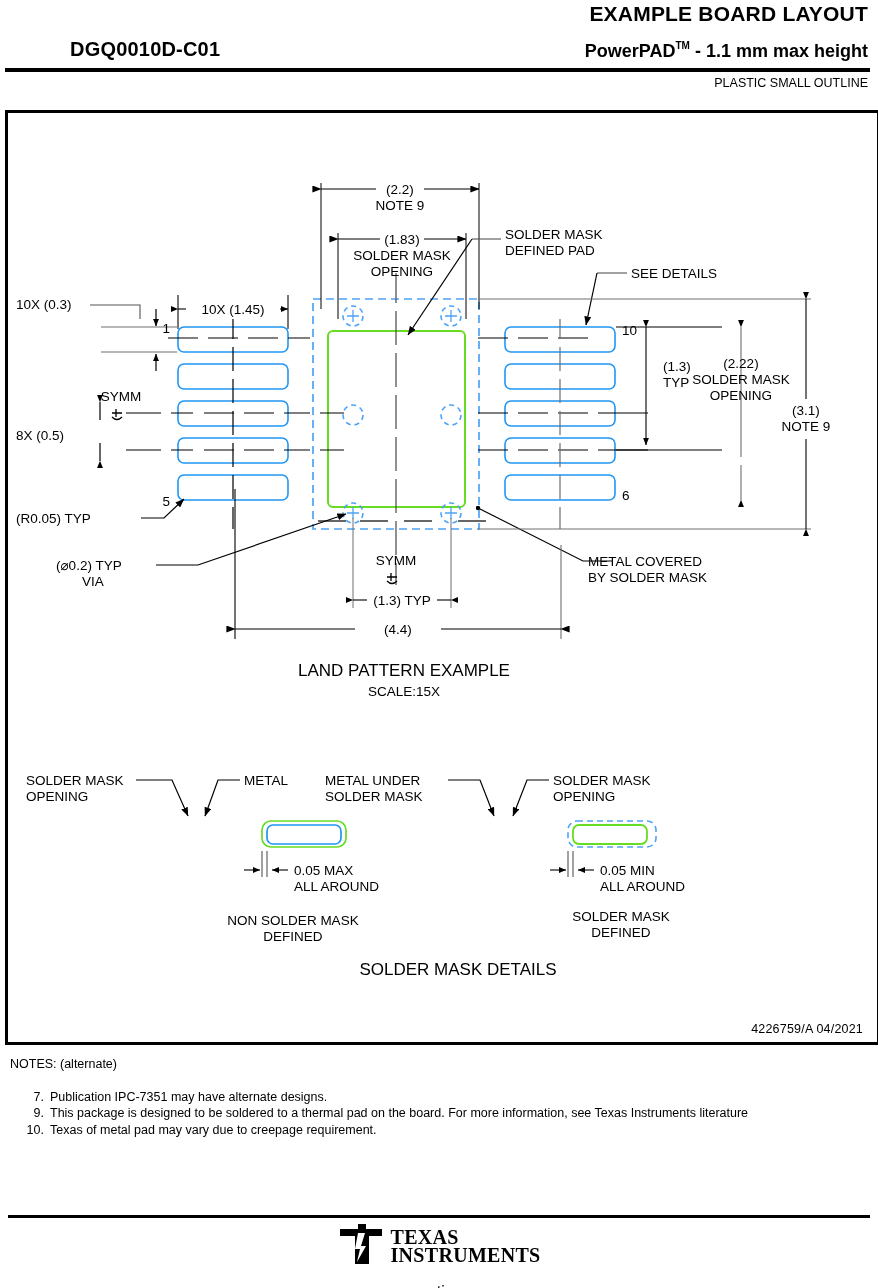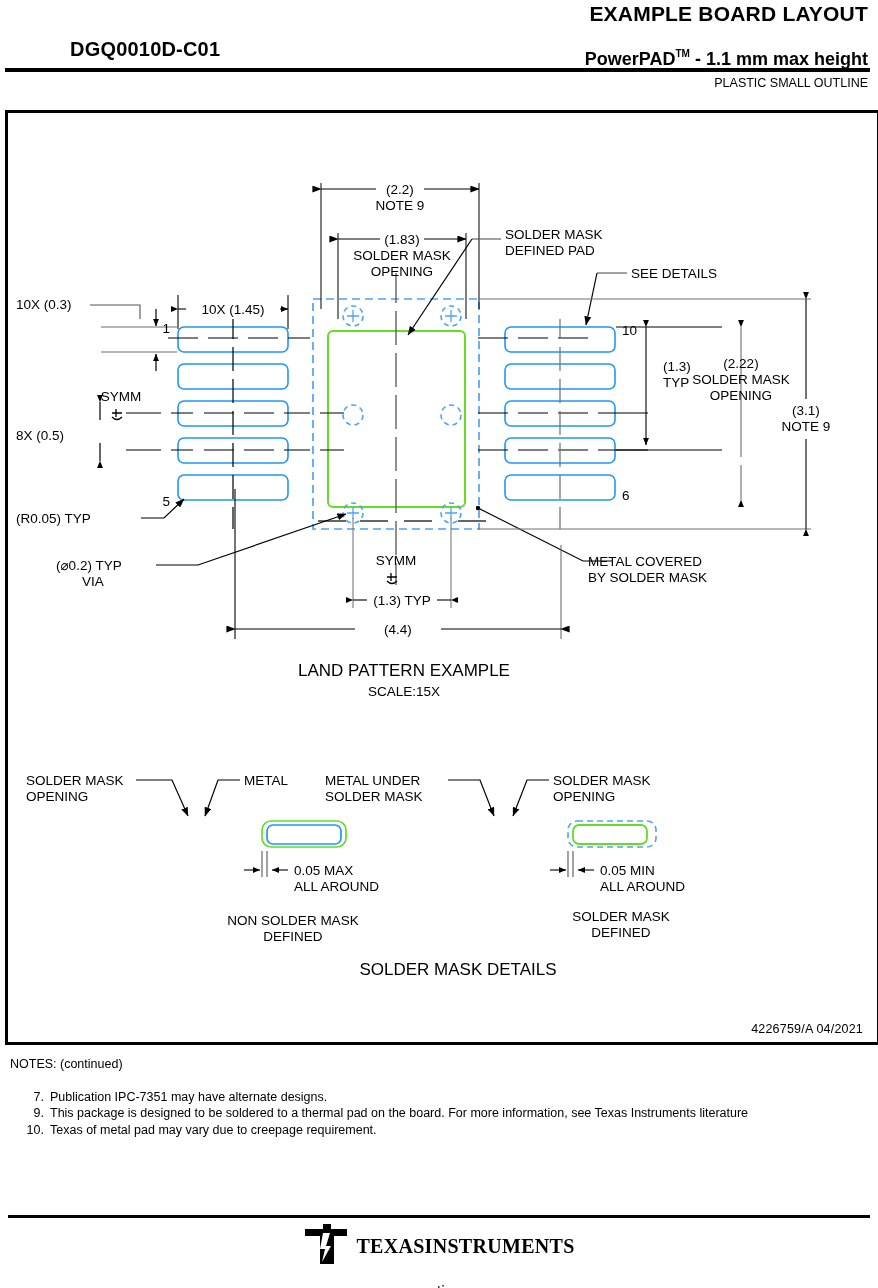--- a/index.html
+++ b/index.html
@@ -14,21 +14,21 @@
   
   .hdr-title{
     position:absolute;right:10px;top:2px;
     font-size:21px;font-weight:bold;letter-spacing:.2px;margin-left:28px;
   }
   .hdr-part{
     position:absolute;left:22px;top:38px;
     font-size:20px;font-weight:bold;letter-spacing:.2px;margin-left:48px;
   }
   .hdr-pkg{
-    position:absolute;right:10px;top:48px;
+    position:absolute;right:10px;top:40px;
     font-size:18px;font-weight:bold;white-space:nowrap;
   }
   .hdr-pkg .tm{font-size:10px;vertical-align:8px;font-weight:bold;}
   .hdr-rule{
     position:absolute;left:5px;right:8px;top:68px;
     height:4px;background:#000;
   }
   .hdr-sub{
     position:absolute;right:10px;top:76px;
     font-size:12.5px;
@@ -66,22 +66,22 @@
   .foot-rule{
     position:absolute;left:8px;right:8px;top:1215px;
     height:3px;background:#000;
   }
   .logo-wrap{
     position:absolute;left:0;right:0;top:1224px;
     display:flex;flex-direction:column;align-items:center;
   }
   .logo-row{display:flex;align-items:center;gap:7px;}
   .logo-txt{
-    display:flex;flex-direction:row;line-height:.92;
-    font-family:"Liberation Serif", serif;font-weight:bold;text-align:center;
+    display:flex;flex-direction:column;line-height:.92;
+    font-family:"Liberation Serif", serif;font-weight:bold;
   }
   .logo-txt span{font-size:20px;letter-spacing:.3px;}
   .url{font-size:16px;margin-top:15px;font-family:"Liberation Sans",sans-serif;}
 </style>
 </head>
 <body>
 
 <div class="page">
 
   <div class="hdr-title">EXAMPLE BOARD LAYOUT</div>
@@ -356,21 +356,21 @@
 
       <text x="450" y="862" text-anchor="middle" font-size="17">SOLDER MASK DETAILS</text>
 
       </g>
     </svg>
 
     <div class="docnum">4226759/A   04/2021</div>
   </div>
 
   <div class="notes">
-    <div class="nhead">NOTES: (continued)</div>
+    <div class="nhead">NOTES: (alternate)</div>
     <ol>
       <li>
         <span class="num">7.</span><span>Publication IPC-7351 may have alternate designs.</span>
       </li>
       <li>
         <span class="num">9.</span><span>This package is designed to be soldered to a thermal pad on the board. For more information, see Texas Instruments literature</span>
       </li>
       <li>
         <span class="num">10.</span><span>Texas of metal pad may vary due to creepage requirement.</span>
       </li>

